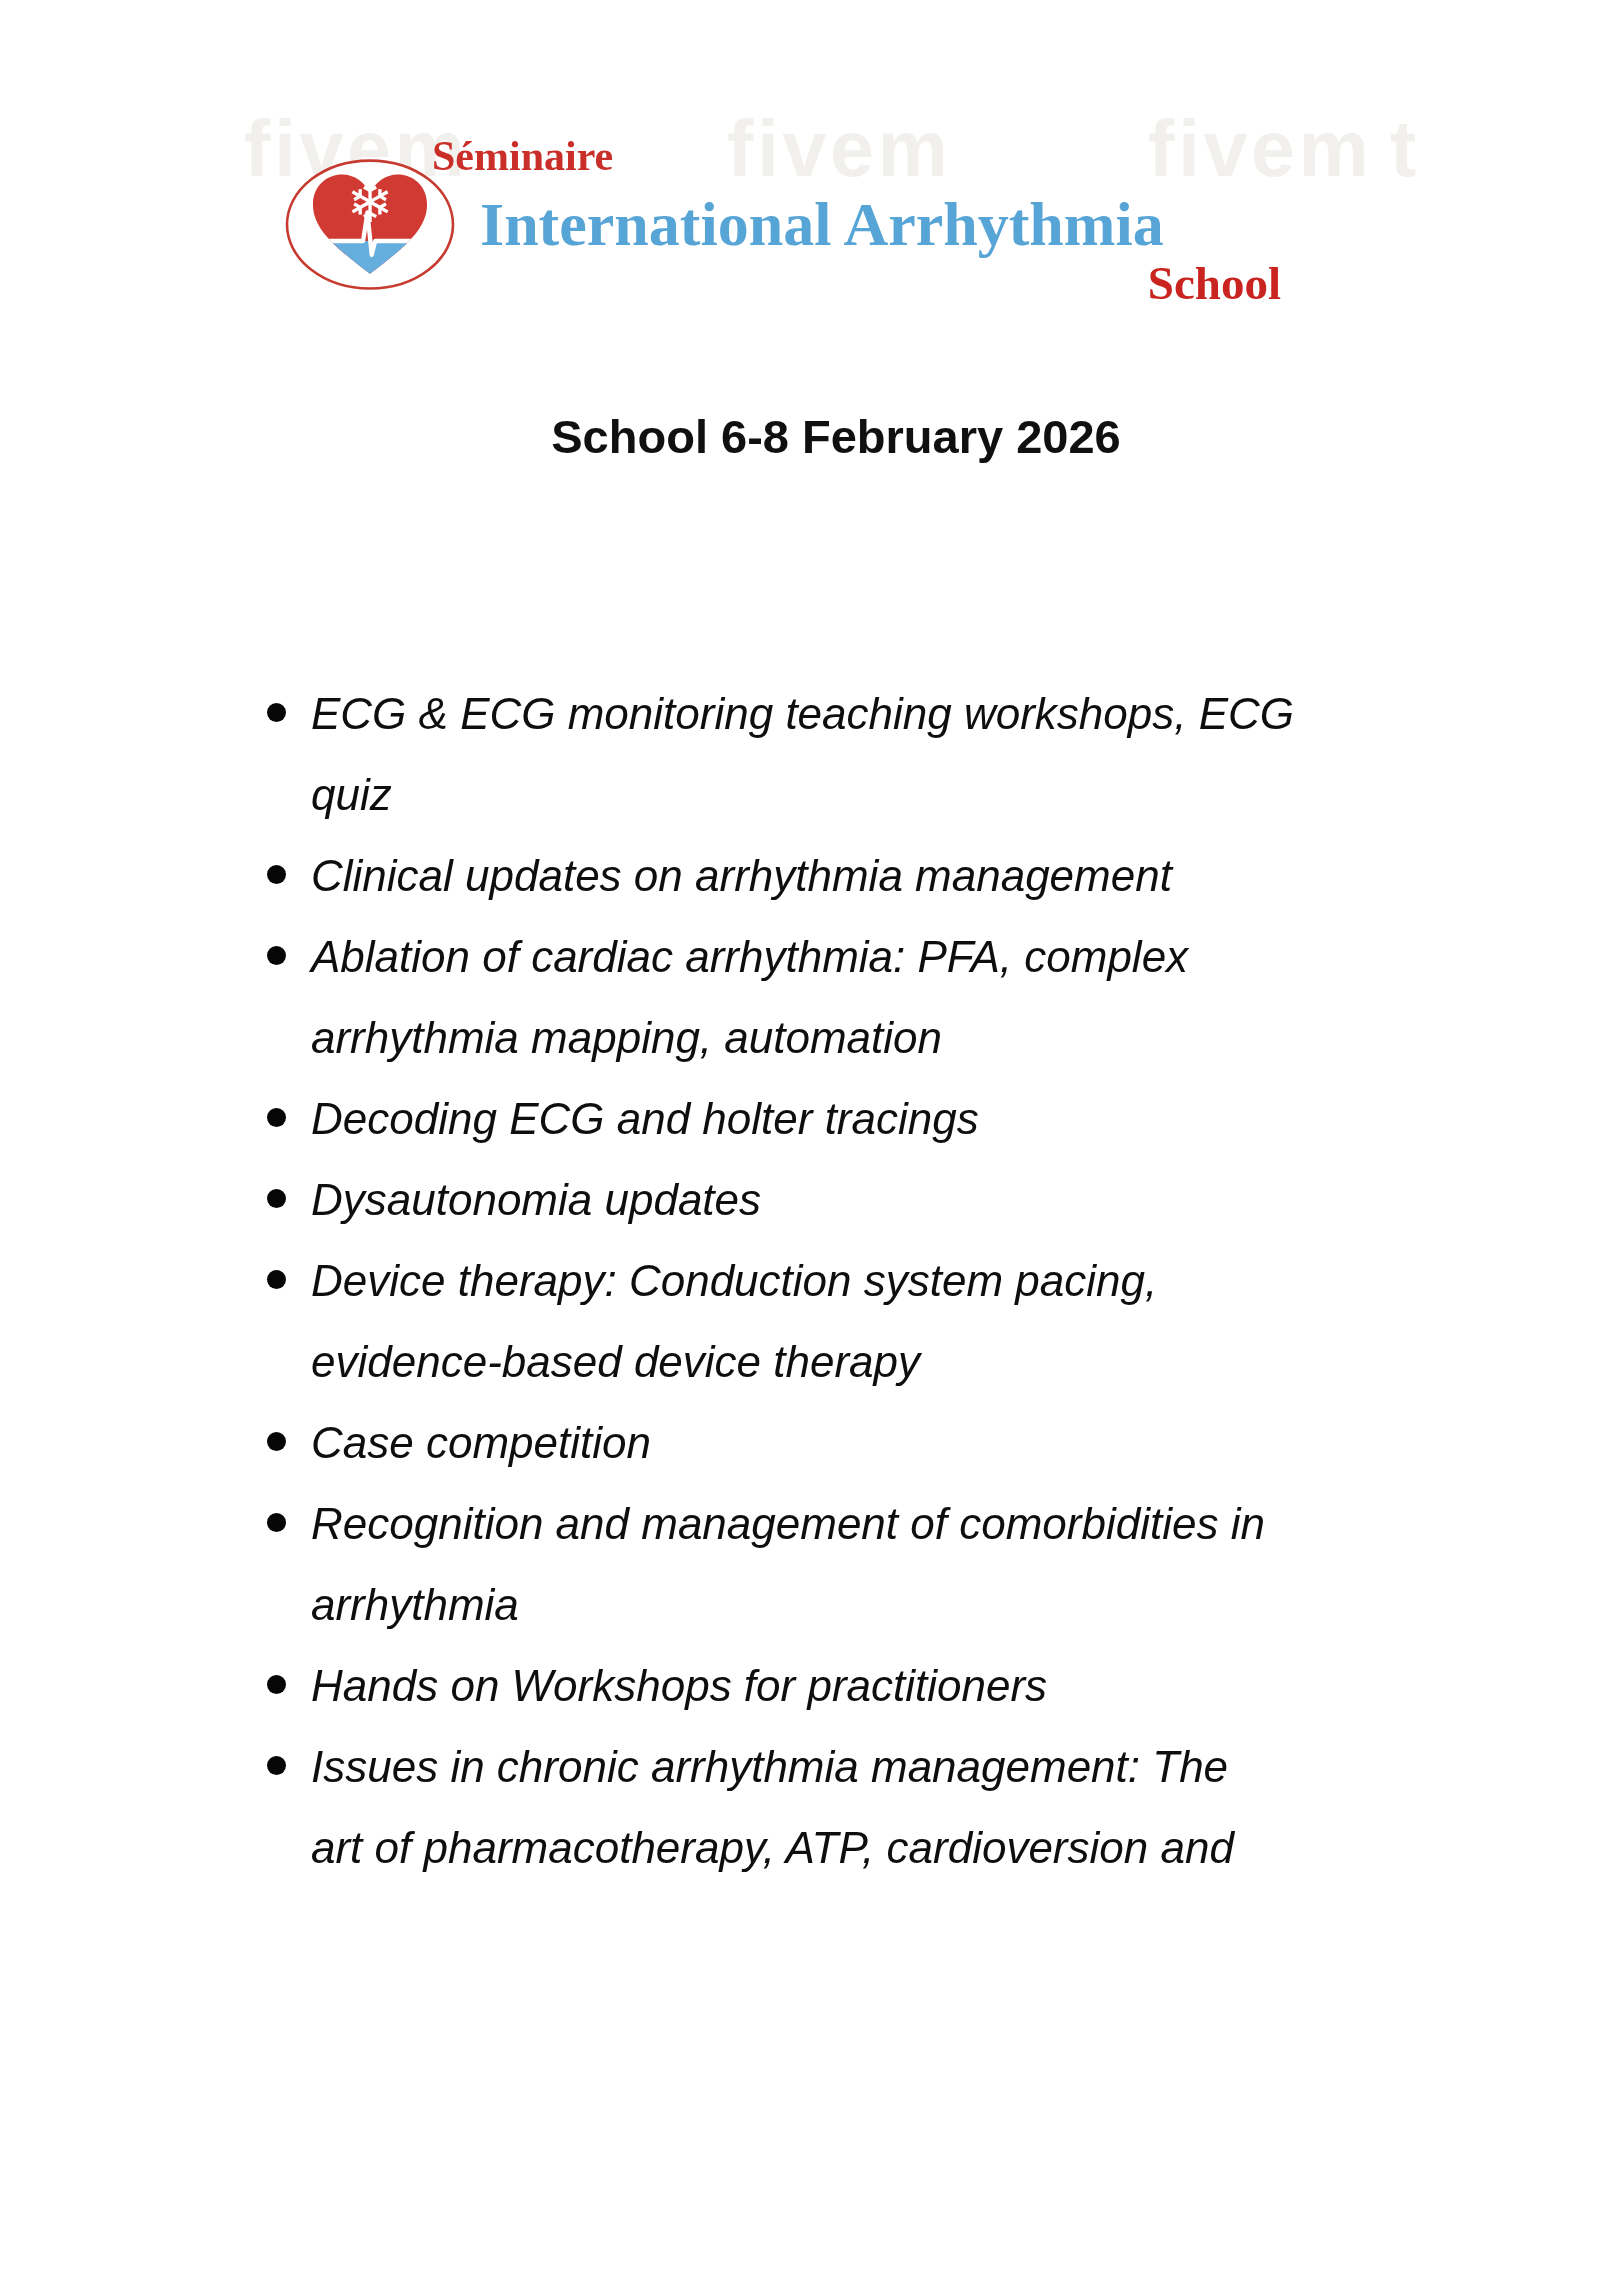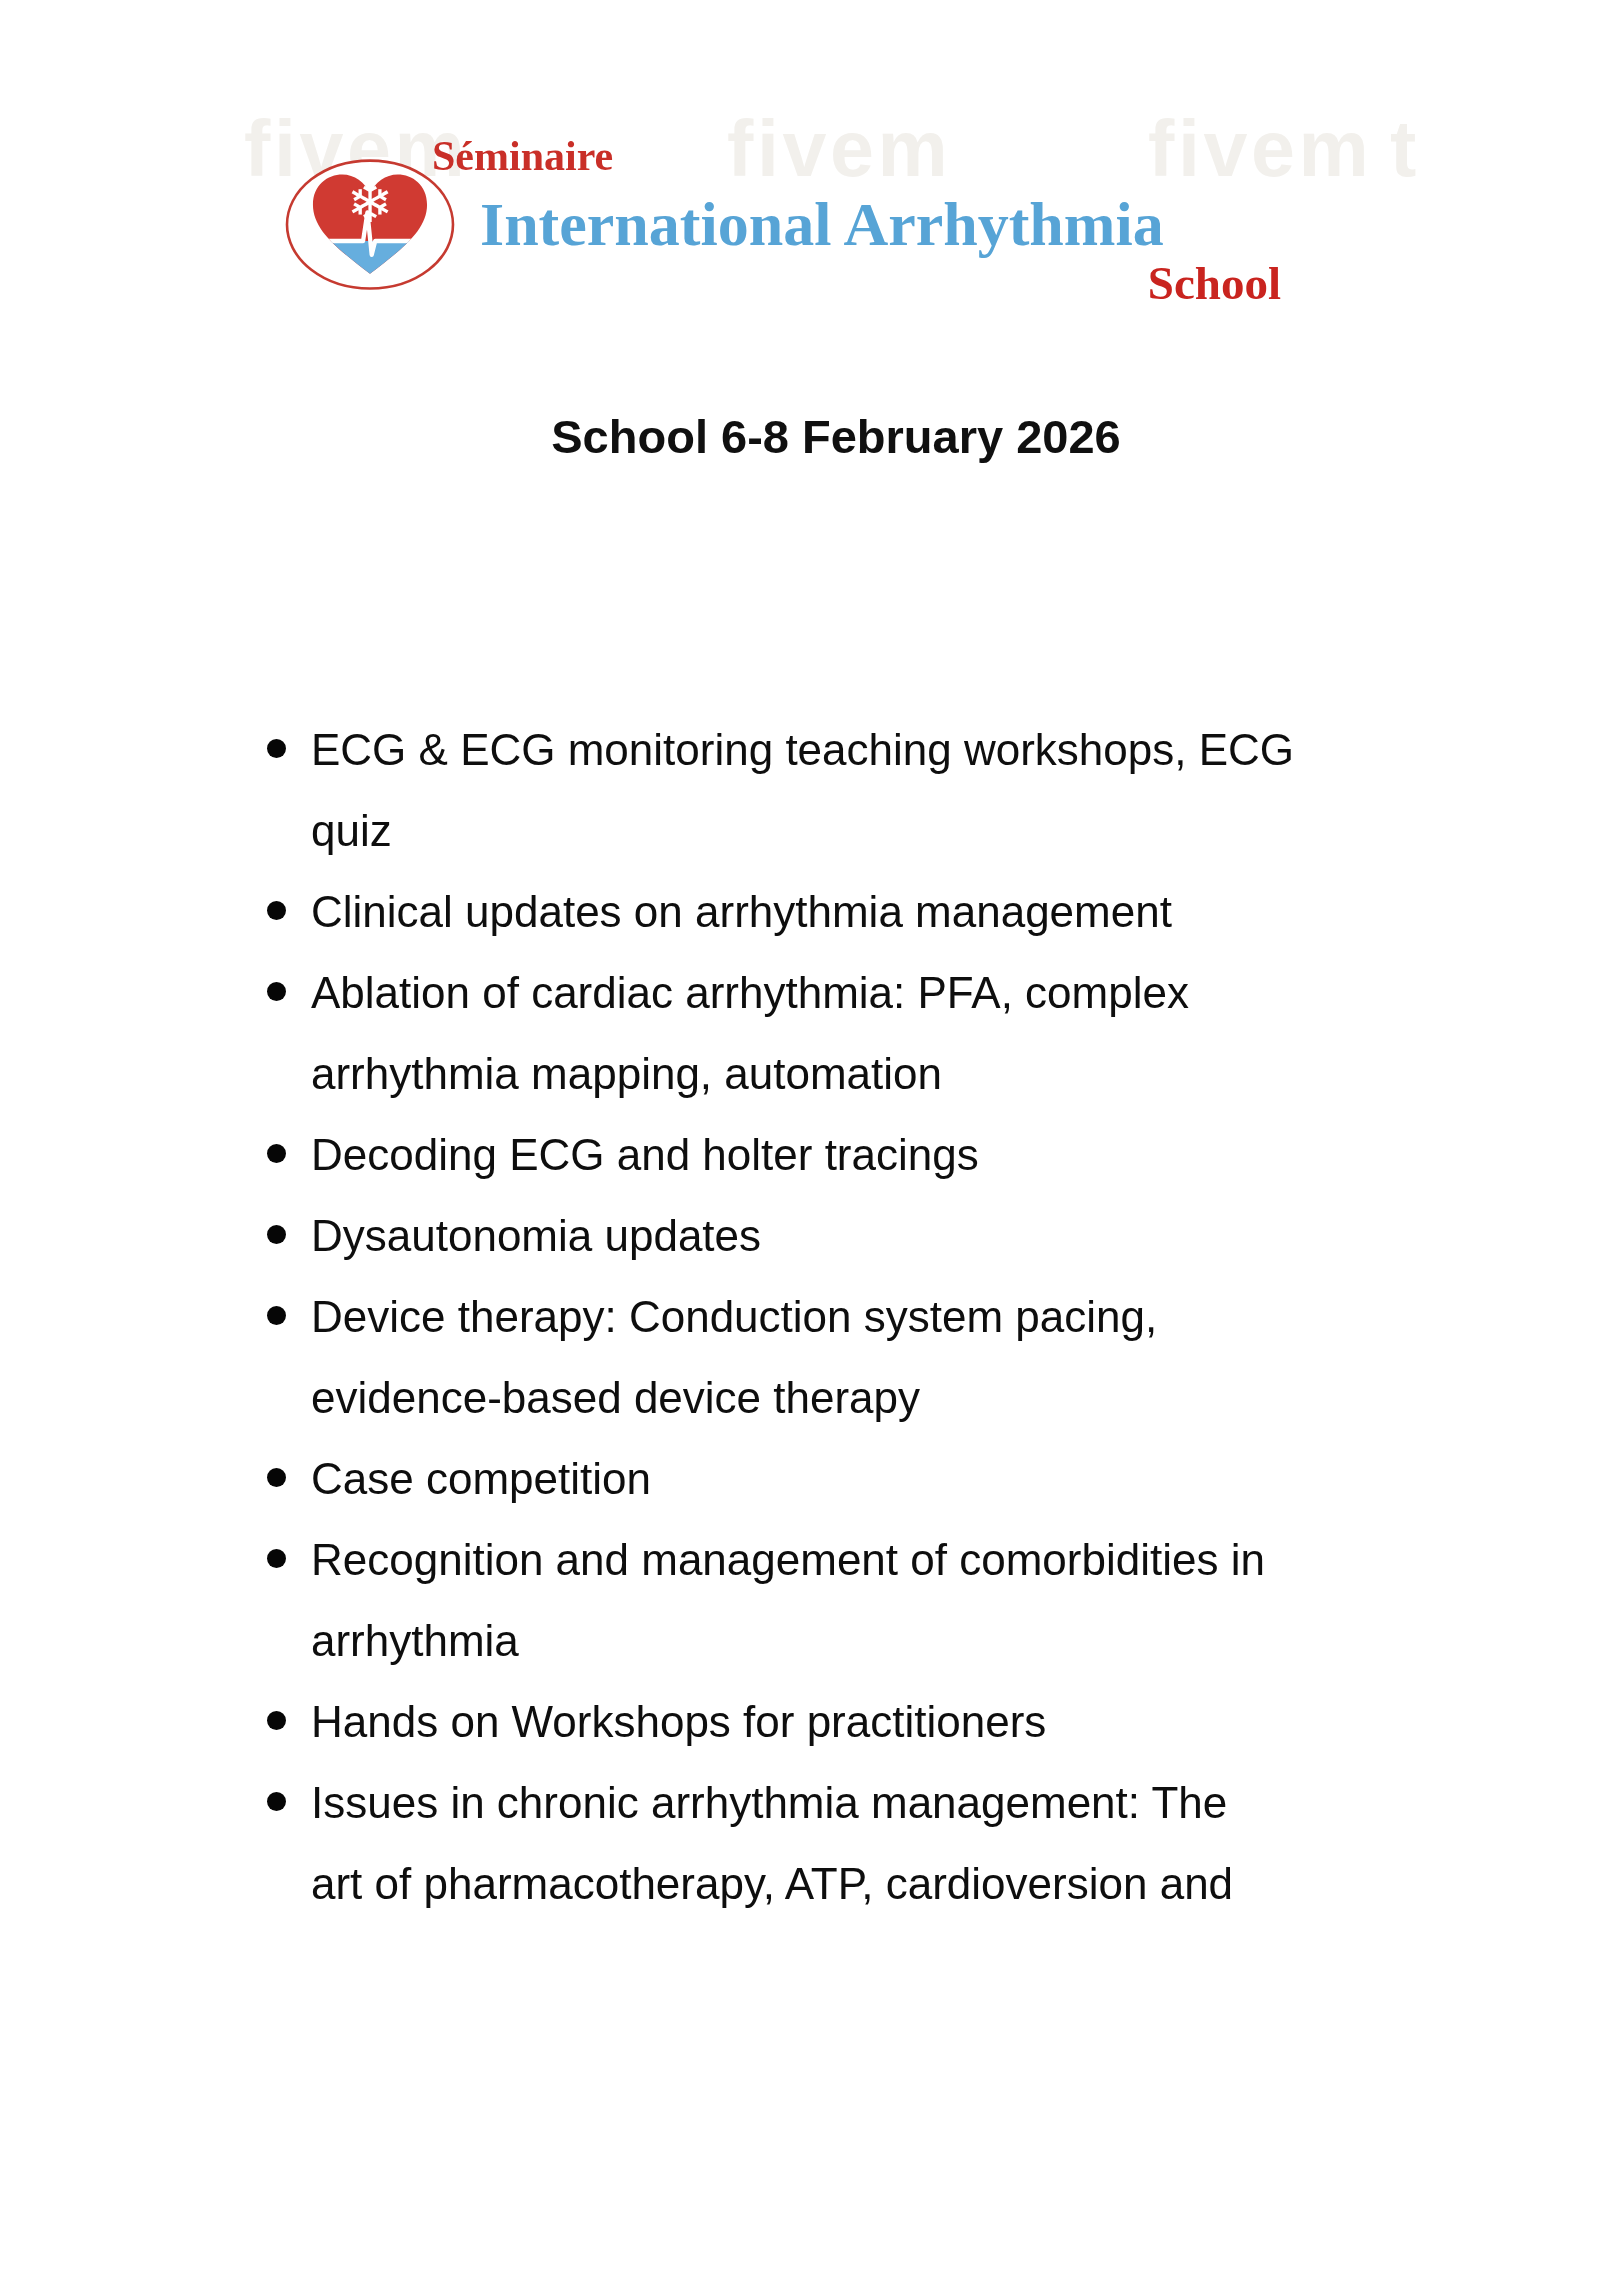--- a/index.html
+++ b/index.html
@@ -47,21 +47,21 @@
   }
 
   
   .heading{
     position:absolute;left:143px;top:397px;width:1386px;
     text-align:center;font-weight:bold;font-size:47px;color:#101010;
   }
   .heading .hline{line-height:79px;white-space:nowrap;}
 
   
-  .program{position:absolute;left:267px;top:709px;}
+  .program{position:absolute;left:267px;top:673px;font-style:italic;}
   .item{display:flex;align-items:flex-start;}
   .bullet{
     flex:0 0 auto;width:19px;height:19px;border-radius:50%;
     background:#060606;margin-top:30px;margin-right:25px;
   }
   .lines{display:block;}
   .line{font-size:44px;line-height:81px;white-space:nowrap;color:#0e0e0e;}
 </style>
 </head>
 <body>

